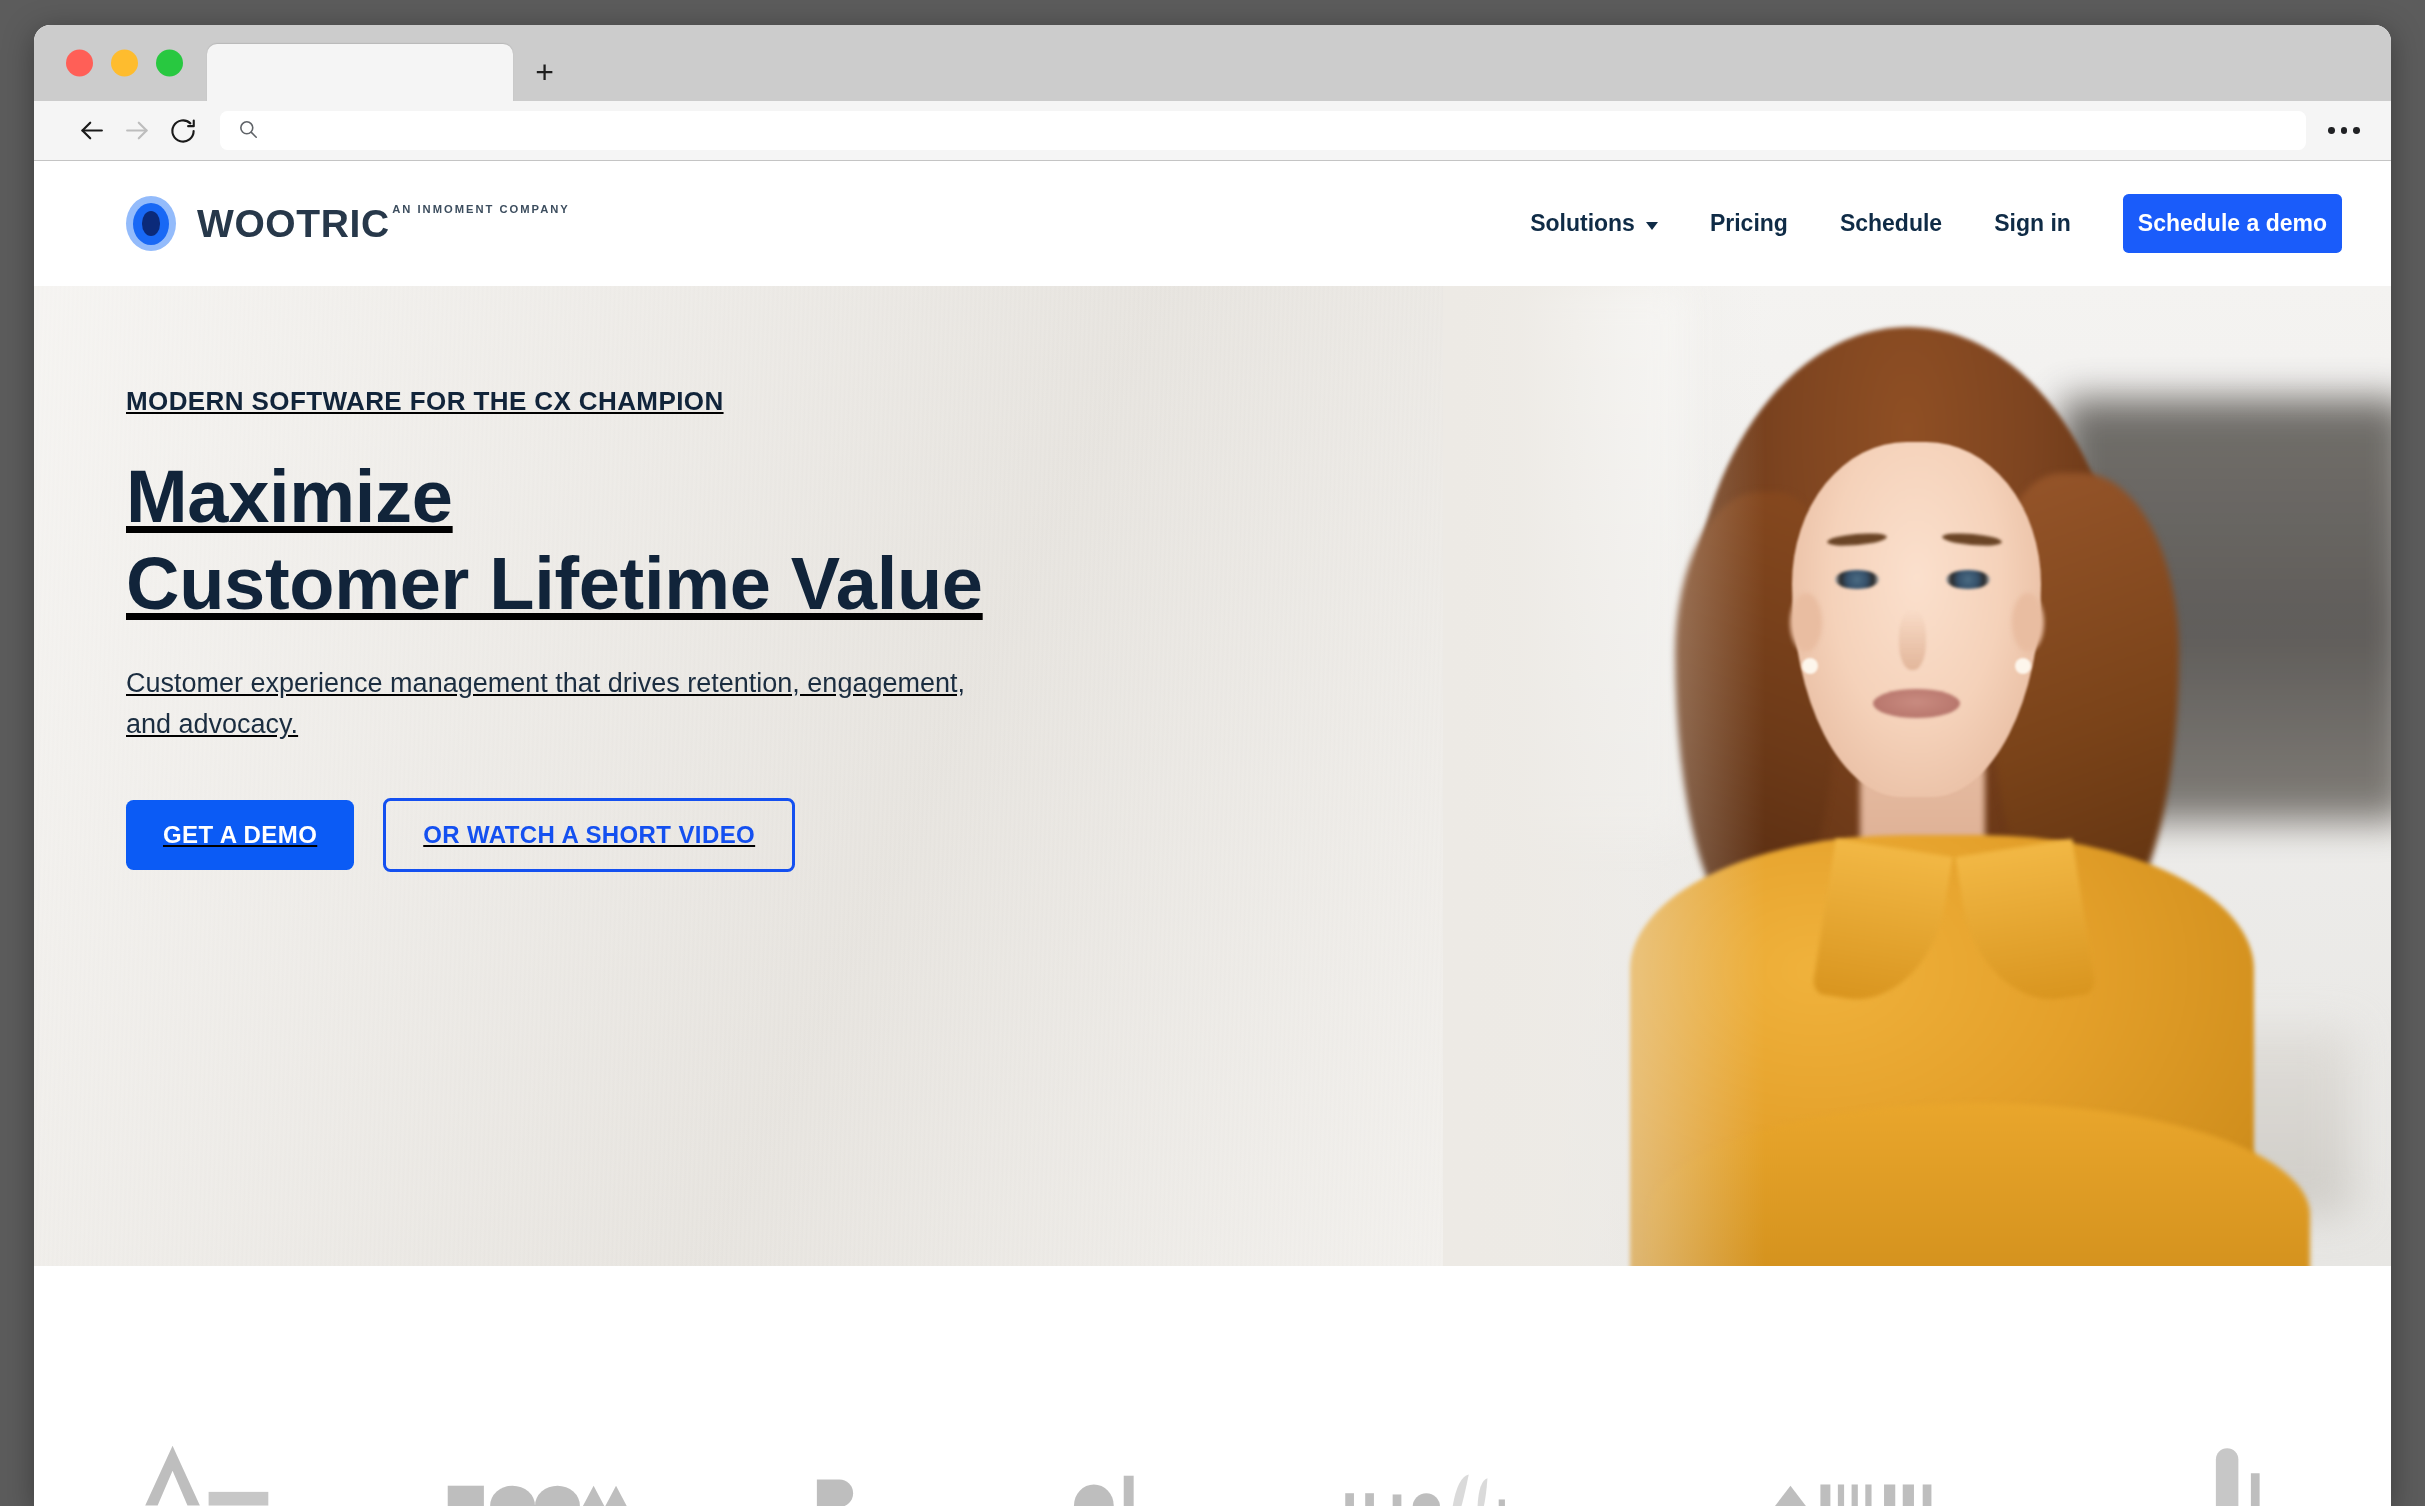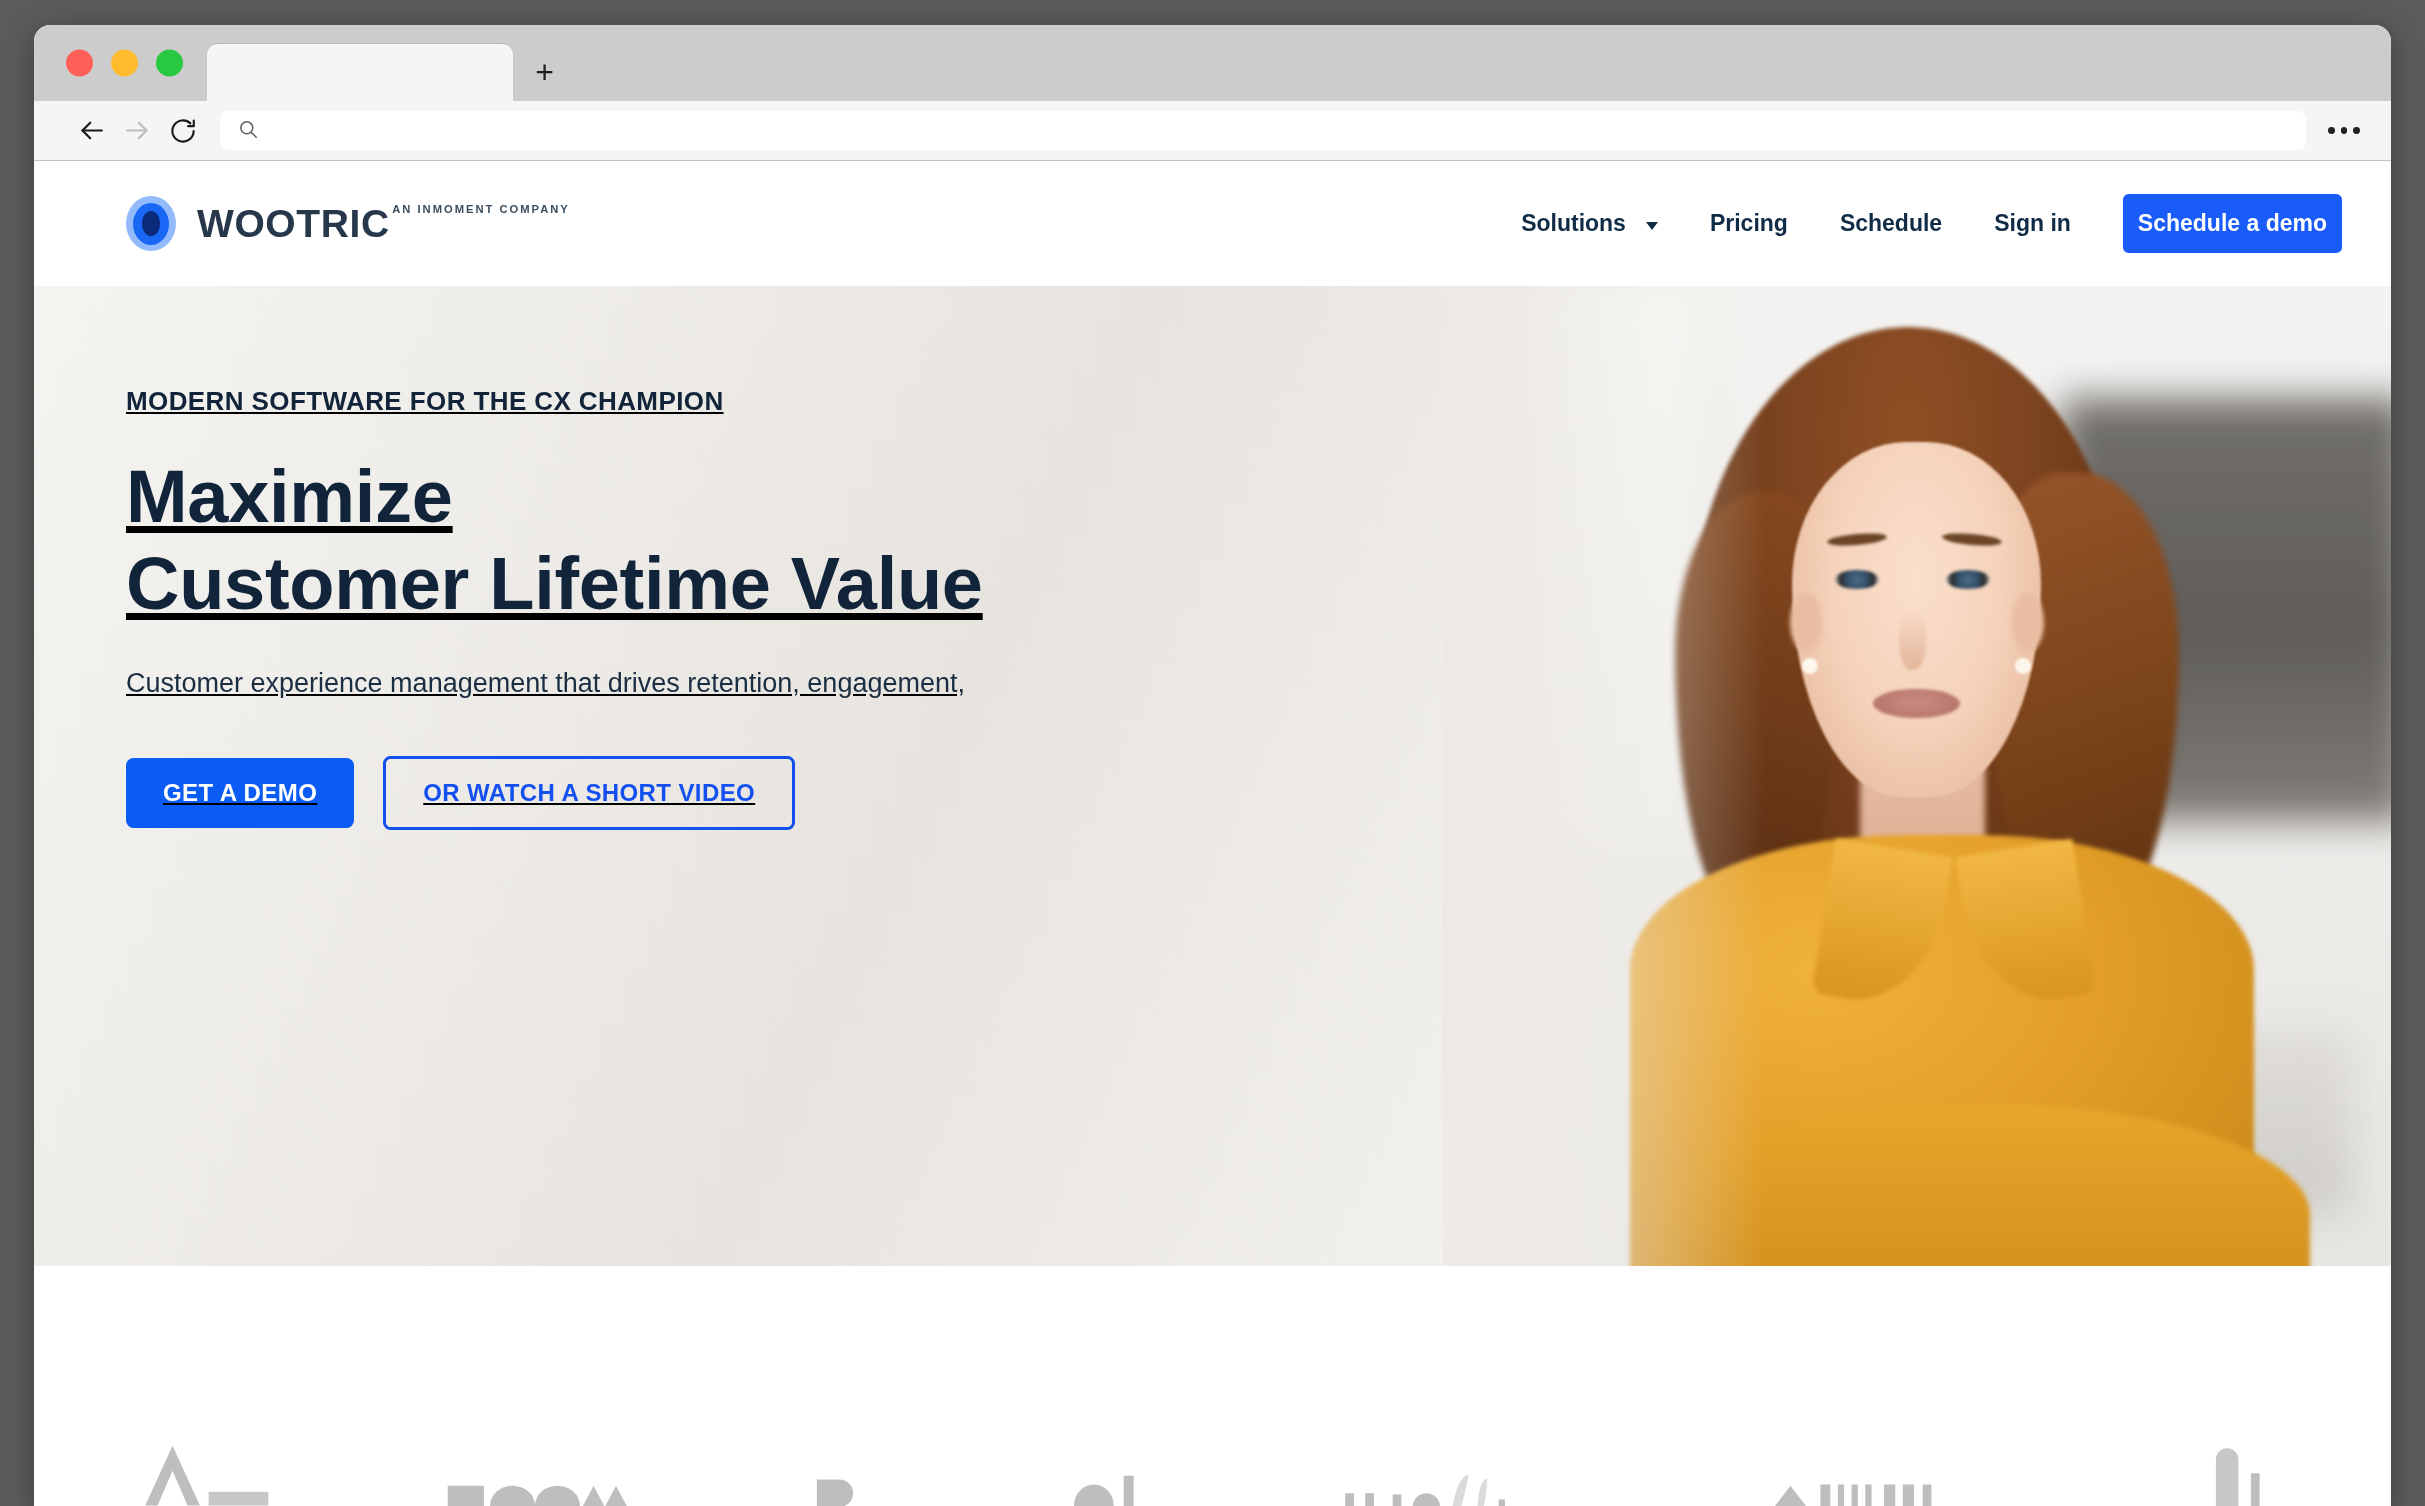--- a/index.html
+++ b/index.html
@@ -208,21 +208,21 @@
     gap: 0;
   }
   .nav-link {
     font-size: 23px;
     font-weight: 700;
     color: #0f2b46;
     text-decoration: none;
     padding: 0 26px;
     display: flex;
     align-items: center;
-    gap: 20px;
+    gap: 11px;
     white-space: nowrap;
     cursor: pointer;
   }
   .chev {
     width: 0; height: 0;
     border-left: 6.9px solid transparent;
     border-right: 6.9px solid transparent;
     border-top: 8px solid #0f2b46;
     display: block;
     margin-top: 5px;
@@ -586,20 +586,21 @@
         </div>
 
         <div class="hero-content">
           <div class="eyebrow">MODERN SOFTWARE FOR THE CX CHAMPION</div>
           <h1 class="hero-title">
             <span>Maximize</span>
             <span>Customer Lifetime Value</span>
           </h1>
           <p class="hero-sub">
             <span>Customer experience management that drives retention, engagement,</span>
+            <span>and advocacy.</span>
           </p>
           <div class="hero-ctas">
             <button class="btn-primary">GET A DEMO</button>
             <button class="btn-outline">OR WATCH A SHORT VIDEO</button>
           </div>
         </div>
       </section>
 
       <section class="logo-strip">
         <span class="client-logo">

